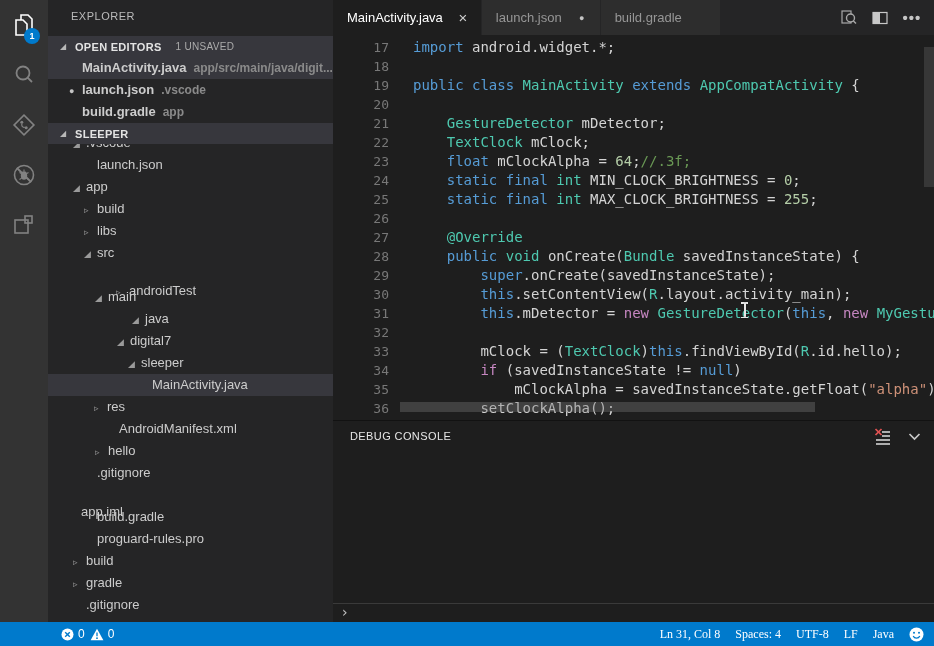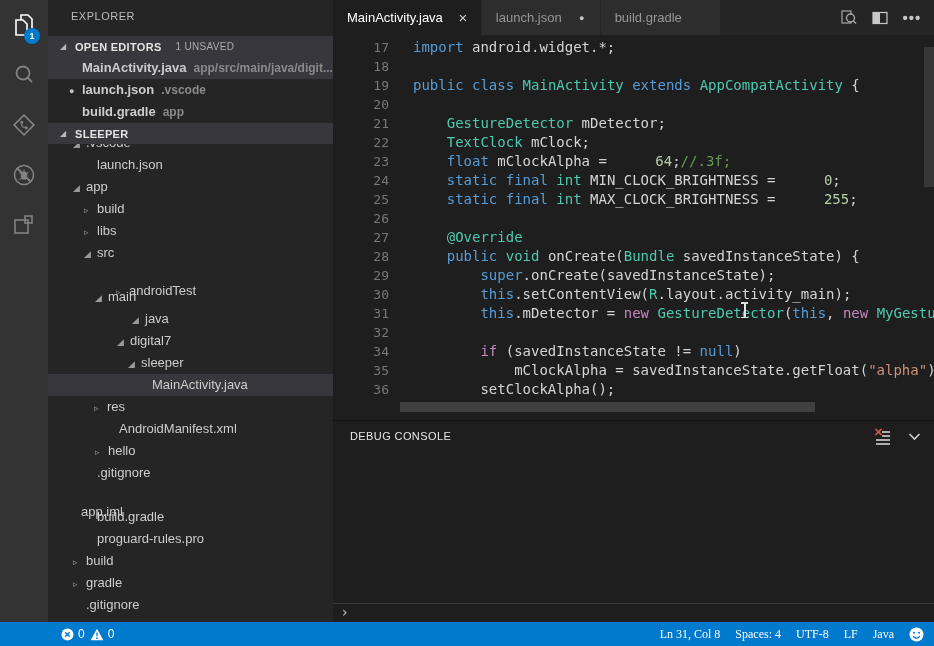--- a/index.html
+++ b/index.html
@@ -44,21 +44,21 @@
   .ta-icon { width:20px; height:20px; display:flex; align-items:center; justify-content:center; cursor:pointer; }
   .ellipsis { color:#c5c5c5; font-size:15px; letter-spacing:1px; font-weight:bold; }
   
   .editor { position:absolute; left:0; top:35px; right:0; height:385px; overflow:hidden; }
   #code { position:absolute; left:12px; top:3px; right:0; }
   .cl { height:19px; line-height:19px; white-space:pre; font-family:"DejaVu Sans Mono",monospace; font-size:14px; }
   .lnum { display:inline-block; width:44px; text-align:right; margin-right:24px; color:#787878; font-size:13px; }
   .tk-kw  { color:var(--kw,#569CD6); }
   .tk-ctrl{ color:var(--ctrl,#C586C0); }
   .tk-type{ color:var(--type,#4EC9B0); }
-  .tk-num { color:var(--num,#B5CEA8);margin-left:40px; }
+  .tk-num { color:var(--num,#B5CEA8); }
   .tk-str { color:var(--str,#CE9178); }
   .tk-com { color:var(--com,#6A9955); }
   .tk-pl  { color:var(--pl,#D4D4D4); }
   .hscroll { position:absolute; left:67px; bottom:8px; width:415px; height:10px; background:rgba(121,121,121,0.38); z-index:2; }
   .vscroll { position:absolute; right:0; top:12px; width:10px; height:140px; background:rgba(121,121,121,0.28); z-index:2; }
   
   .ibeam { position:absolute; left:407px; top:267px; width:9px; height:16px; z-index:3; }
   .ibeam .stem { position:absolute; left:4px; top:1px; bottom:1px; width:1.5px; background:#e6e6e6; box-shadow:0 0 1px #000; }
   .ibeam .cap { position:absolute; left:1px; width:7px; height:1.5px; background:#e6e6e6; box-shadow:0 0 1px #000; }
   .ibeam .cap.top { top:0; } .ibeam .cap.bot { bottom:0; }
@@ -208,20 +208,21 @@
           <div class="cl"><span class="lnum">23</span><span class="ctext"><span class="tk-pl">    </span><span class="tk-kw">float</span><span class="tk-pl"> mClockAlpha = </span><span class="tk-num">64</span><span class="tk-pl">;</span><span class="tk-com">//.3f;</span></span></div>
           <div class="cl"><span class="lnum">24</span><span class="ctext"><span class="tk-pl">    </span><span class="tk-kw">static final</span><span class="tk-pl"> </span><span class="tk-type">int</span><span class="tk-pl"> MIN_CLOCK_BRIGHTNESS = </span><span class="tk-num">0</span><span class="tk-pl">;</span></span></div>
           <div class="cl"><span class="lnum">25</span><span class="ctext"><span class="tk-pl">    </span><span class="tk-kw">static final</span><span class="tk-pl"> </span><span class="tk-type">int</span><span class="tk-pl"> MAX_CLOCK_BRIGHTNESS = </span><span class="tk-num">255</span><span class="tk-pl">;</span></span></div>
           <div class="cl"><span class="lnum">26</span><span class="ctext"></span></div>
           <div class="cl"><span class="lnum">27</span><span class="ctext"><span class="tk-pl">    </span><span class="tk-type">@Override</span></span></div>
           <div class="cl"><span class="lnum">28</span><span class="ctext"><span class="tk-pl">    </span><span class="tk-kw">public</span><span class="tk-pl"> </span><span class="tk-type">void</span><span class="tk-pl"> onCreate(</span><span class="tk-type">Bundle</span><span class="tk-pl"> savedInstanceState) {</span></span></div>
           <div class="cl"><span class="lnum">29</span><span class="ctext"><span class="tk-pl">        </span><span class="tk-kw">super</span><span class="tk-pl">.onCreate(savedInstanceState);</span></span></div>
           <div class="cl"><span class="lnum">30</span><span class="ctext"><span class="tk-pl">        </span><span class="tk-kw">this</span><span class="tk-pl">.setContentView(</span><span class="tk-type">R</span><span class="tk-pl">.layout.activity_main);</span></span></div>
           <div class="cl"><span class="lnum">31</span><span class="ctext"><span class="tk-pl">        </span><span class="tk-kw">this</span><span class="tk-pl">.mDetector = </span><span class="tk-ctrl">new</span><span class="tk-pl"> </span><span class="tk-type">GestureDetector</span><span class="tk-pl">(</span><span class="tk-kw">this</span><span class="tk-pl">, </span><span class="tk-ctrl">new</span><span class="tk-pl"> </span><span class="tk-type">MyGesture</span></span></div>
           <div class="cl"><span class="lnum">32</span><span class="ctext"></span></div>
+          <div class="cl"><span class="lnum">33</span><span class="ctext"><span class="tk-pl">        mClock = (</span><span class="tk-type">TextClock</span><span class="tk-pl">)</span><span class="tk-kw">this</span><span class="tk-pl">.findViewById(</span><span class="tk-type">R</span><span class="tk-pl">.id.hello);</span></span></div>
           <div class="cl"><span class="lnum">34</span><span class="ctext"><span class="tk-pl">        </span><span class="tk-ctrl">if</span><span class="tk-pl"> (savedInstanceState != </span><span class="tk-kw">null</span><span class="tk-pl">)</span></span></div>
           <div class="cl"><span class="lnum">35</span><span class="ctext"><span class="tk-pl">            mClockAlpha = savedInstanceState.getFloat(</span><span class="tk-str">"alpha"</span><span class="tk-pl">);</span></span></div>
           <div class="cl"><span class="lnum">36</span><span class="ctext"><span class="tk-pl">        setClockAlpha();</span></span></div>
         </div>
       <div class="hscroll"></div>
       <div class="vscroll"></div>
       <div class="ibeam">
         <span class="cap top"></span>
           <span class="stem"></span>
           <span class="cap bot"></span>

